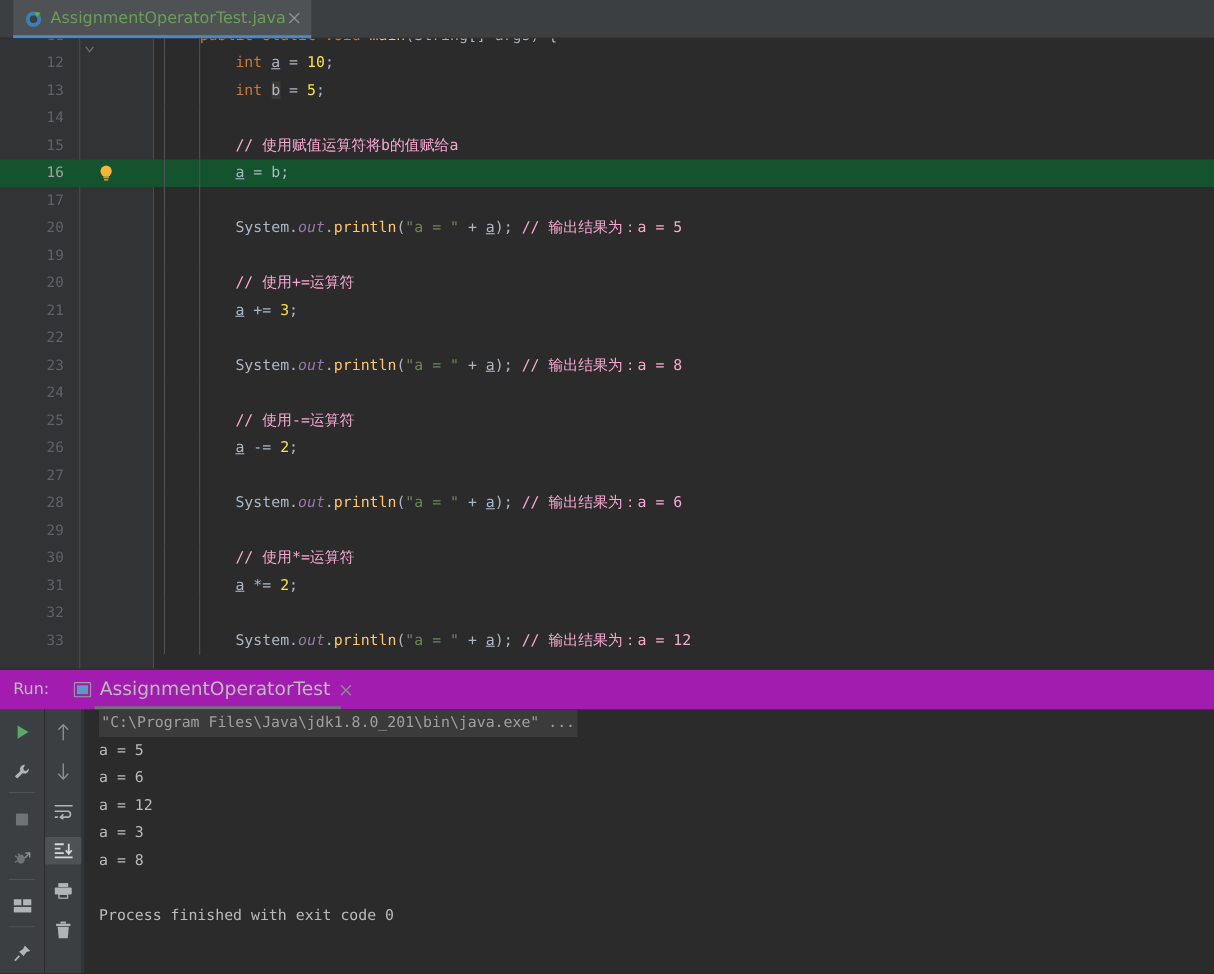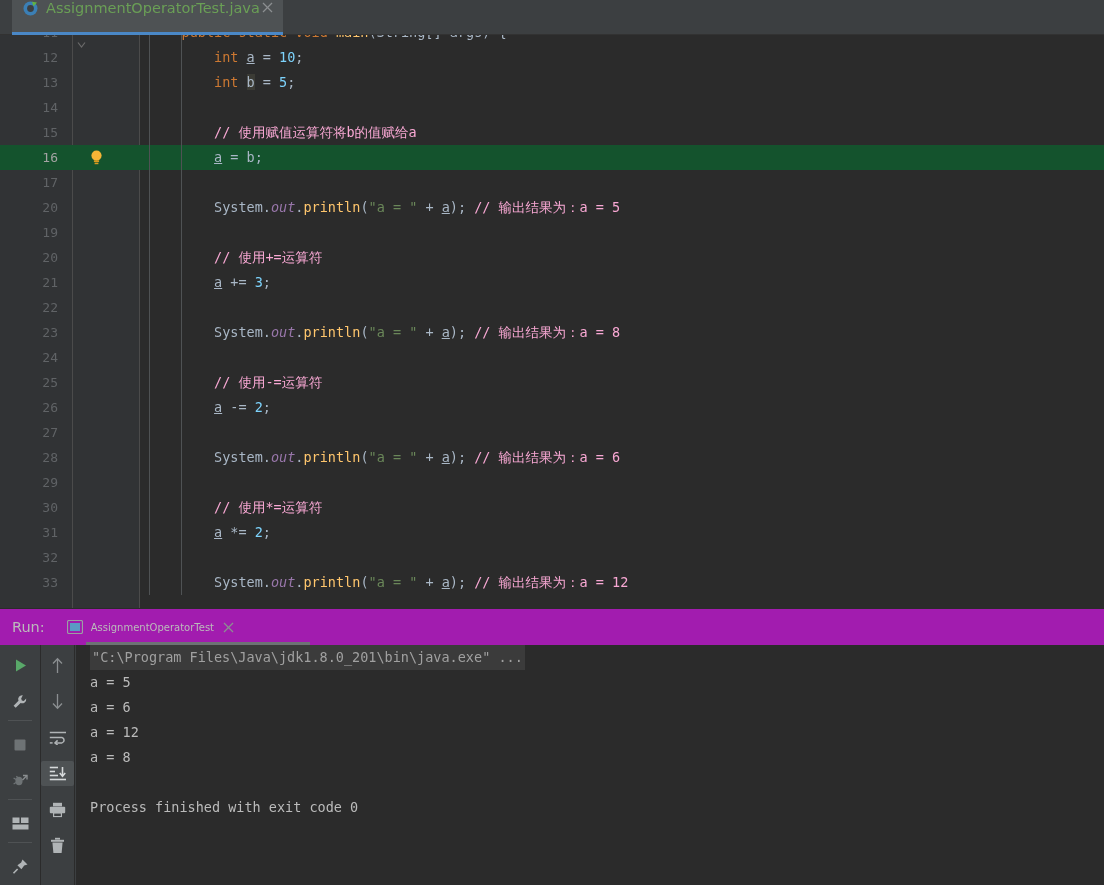--- a/index.html
+++ b/index.html
@@ -19,21 +19,21 @@
     position: absolute; top: 0; left: 0;
     width: 1104px; height: 35px;
     background: #3c3f41;
     border-bottom: 1px solid #323232;
     box-sizing: border-box;
   }
   .tab {
     position: absolute; left: 12px; top: 0;
     height: 34px; width: 271px;
     background: #4e5254;
-    display: flex; align-items: flex-start;
+    display: flex; align-items: center;
     box-sizing: border-box;
     padding: 0 8px 0 10px;
   }
   .tab-underline {
     position: absolute; left: 12px; top: 32px;
     width: 271px; height: 3px;
     background: #4a88c7;
   }
   .tab-icon { width: 17px; height: 17px; position: relative; flex: 0 0 auto; margin-right: 7px; }
   .tab-label {
@@ -85,21 +85,21 @@
     position: absolute; left: 9px; top: 0;
     line-height: 25px; white-space: pre;
     color: #a9b7c6;
   }
   .indent-guide {
     position: absolute; top: 0; width: 1px; height: 25px;
     background: #4f5254;
   }
   
   .kw   { color: #cc7832; }
-  .num  { color: #7dd3fc; }
+  .num  { color: #fde047; }
   .str  { color: #6a8759; }
   .cmt  { color: #f9a8d4; }
   .fn   { color: #ffc66d; }
   .fld  { color: #a9b7c6; text-decoration: underline; }
   .stat { color: #9876aa; font-style: italic; }
   .plain{ color: #a9b7c6; }
   .hlid { background: #3b3b35; }
 
   .bulb {
     position: absolute; left: 88px; top: 4px;
@@ -127,21 +127,21 @@
   .run-label {
     color: #bbbbbb; font-size: 14.5px;
     margin-left: 12px; margin-right: 22px;
   }
   .run-tab {
     display: flex; align-items: center;
     height: 36px; position: relative;
     padding-right: 6px;
   }
   .run-tab-icon { width: 16px; height: 14px; margin-right: 8px; position: relative; }
-  .run-tab-label { color: #bbbbbb; font-size: 10px; white-space: nowrap; }
+  .run-tab-label { color: #bbbbbb; font-size: 17px; white-space: nowrap; }
   .run-tab-close { color: #8b8f91; font-size: 14px; margin-left: 9px; line-height: 1; }
   .run-tab-underline {
     position: absolute; left: 86px; top: 33px;
     width: 224px; height: 3px;
     background: #6e7375;
   }
 
   .run-toolbar {
     position: absolute; top: 36px; left: 0;
     width: 41px; height: 241px;
@@ -535,18 +535,19 @@
           <path d="M2.4 5.4 H12.6 L11.6 16 H3.4 Z" fill="#b0b4b6"></path>
         </svg>
       </div>
     </div>
 
     <div class="console" id="console-lines">
         <div class="cline cmd"><span class="cmd-bg">"C:\Program Files\Java\jdk1.8.0_201\bin\java.exe" ...</span></div>
         <div class="cline">a = 5</div>
         <div class="cline">a = 6</div>
         <div class="cline">a = 12</div>
+        <div class="cline">a = 3</div>
         <div class="cline">a = 8</div>
         <div class="cline"></div>
         <div class="cline">Process finished with exit code 0</div>
       </div>
   </div>
 </div>
 
 </body></html>

